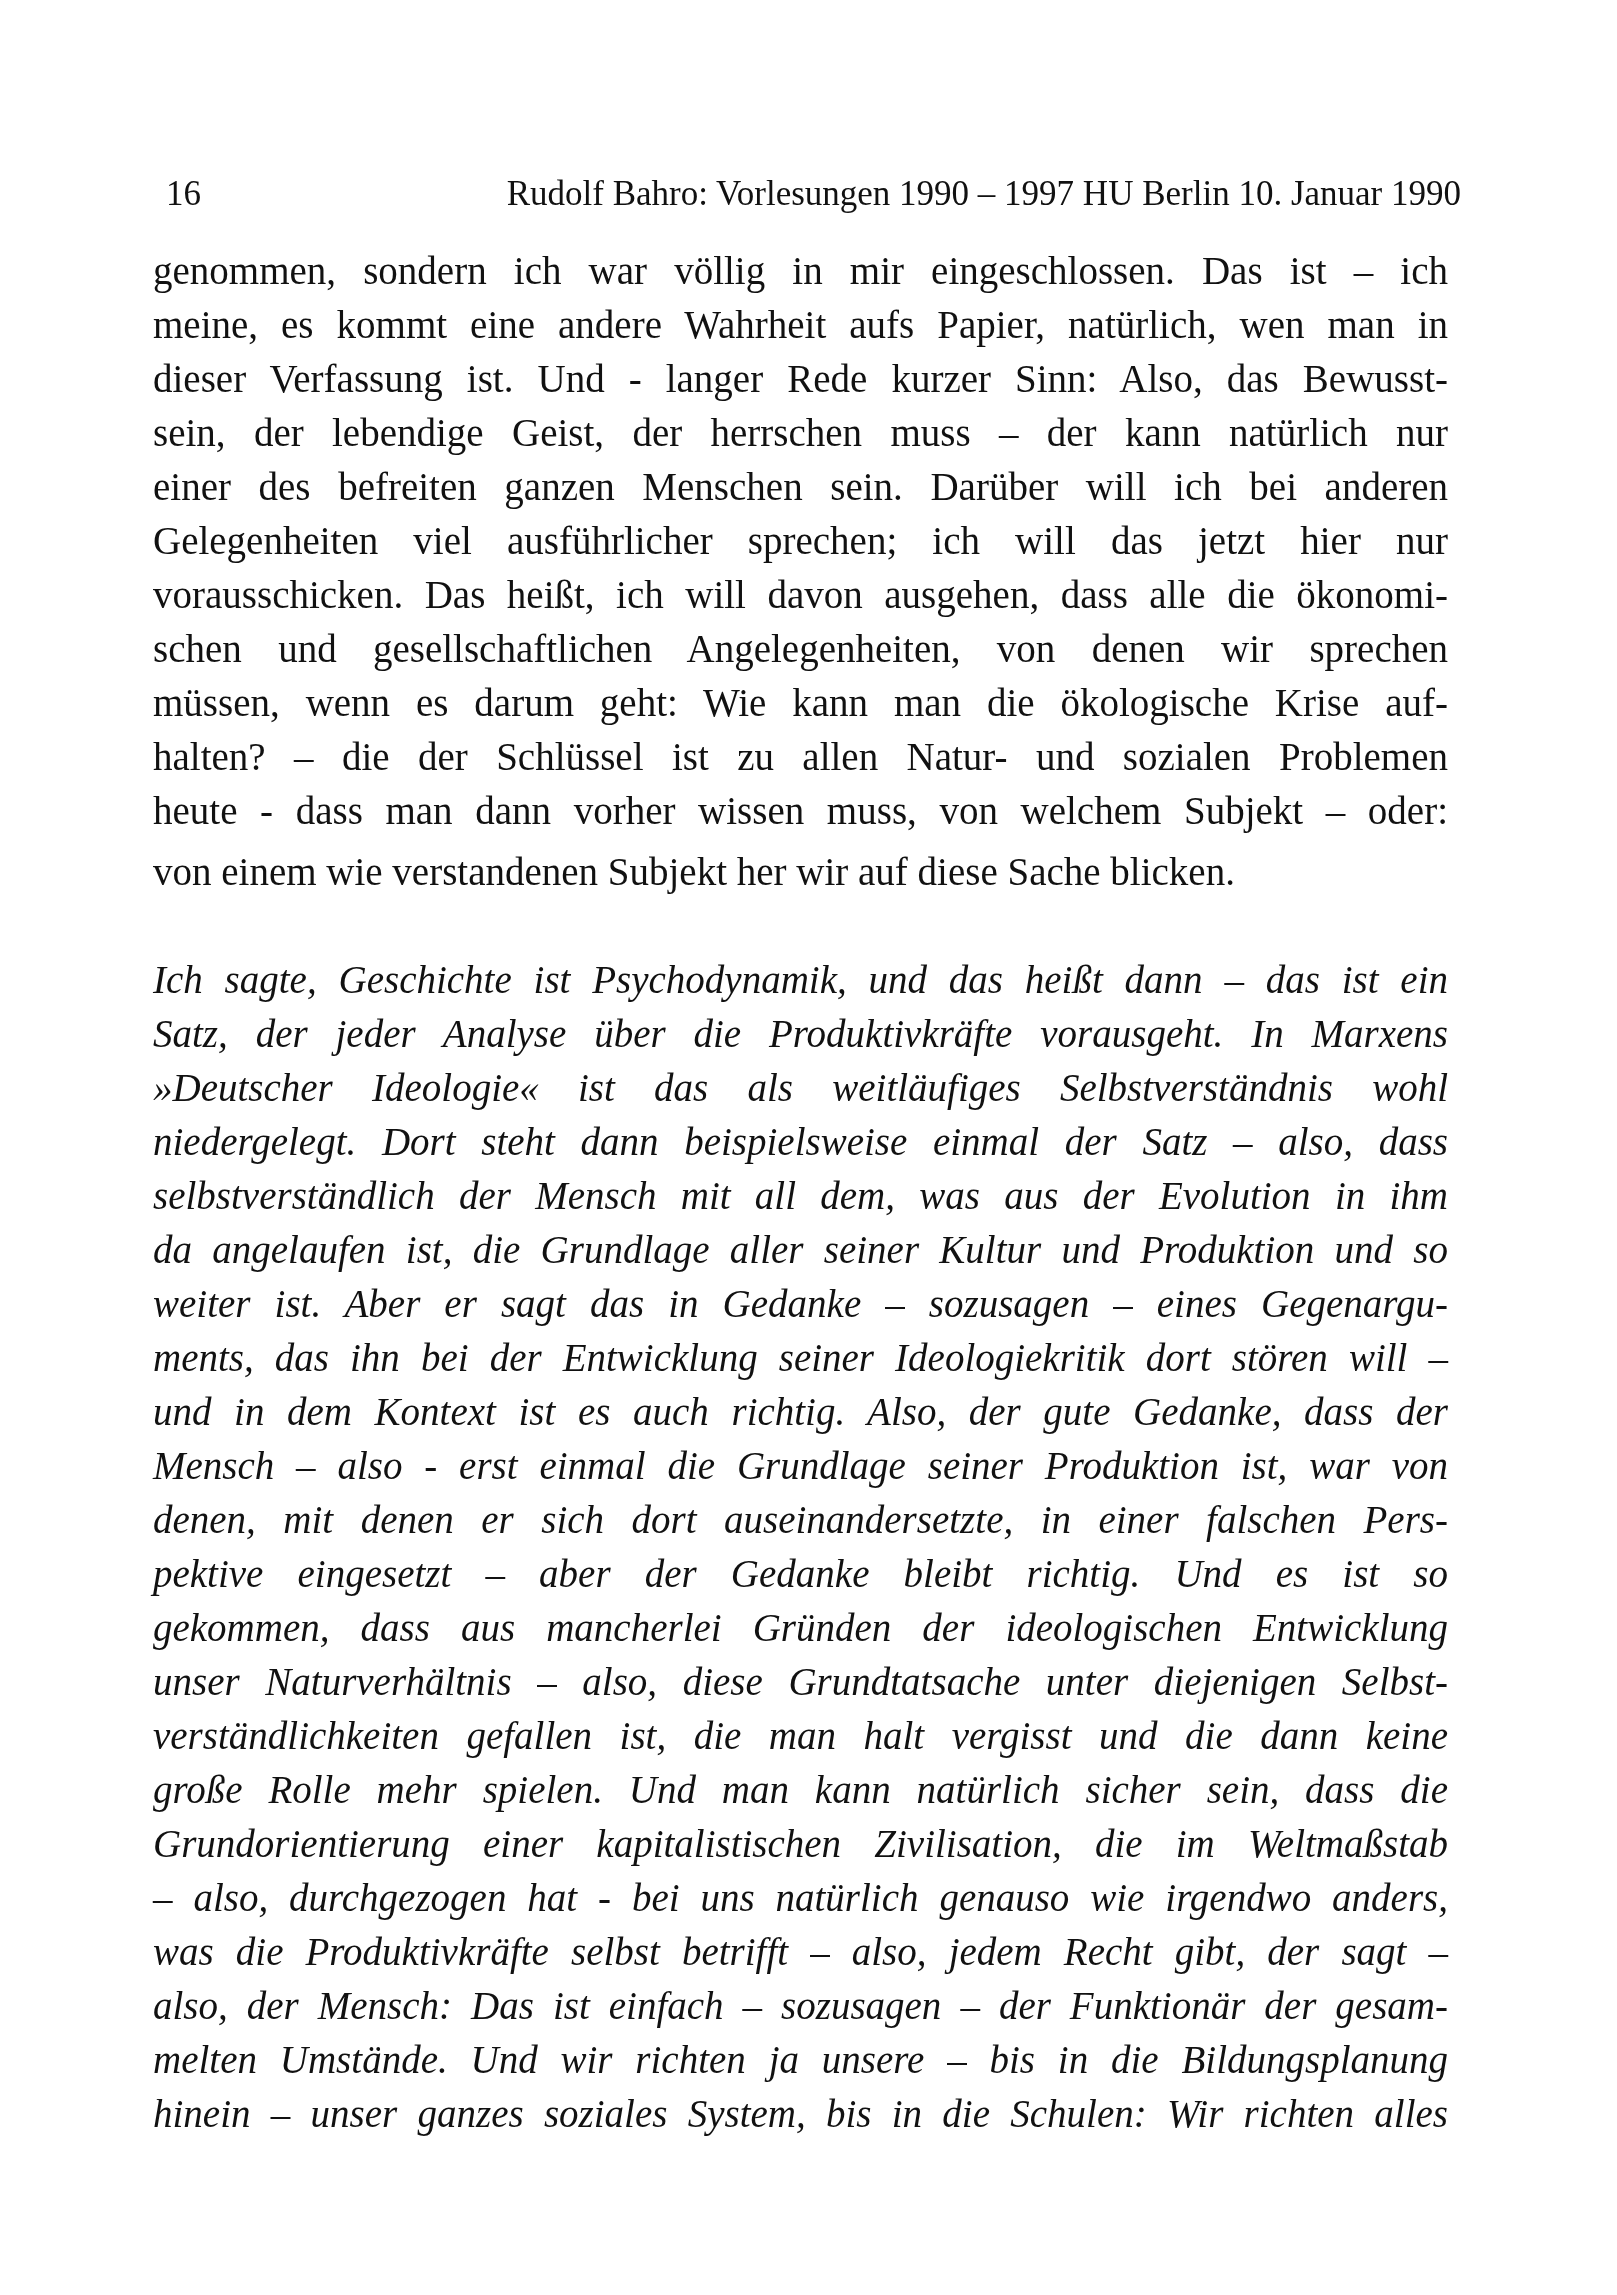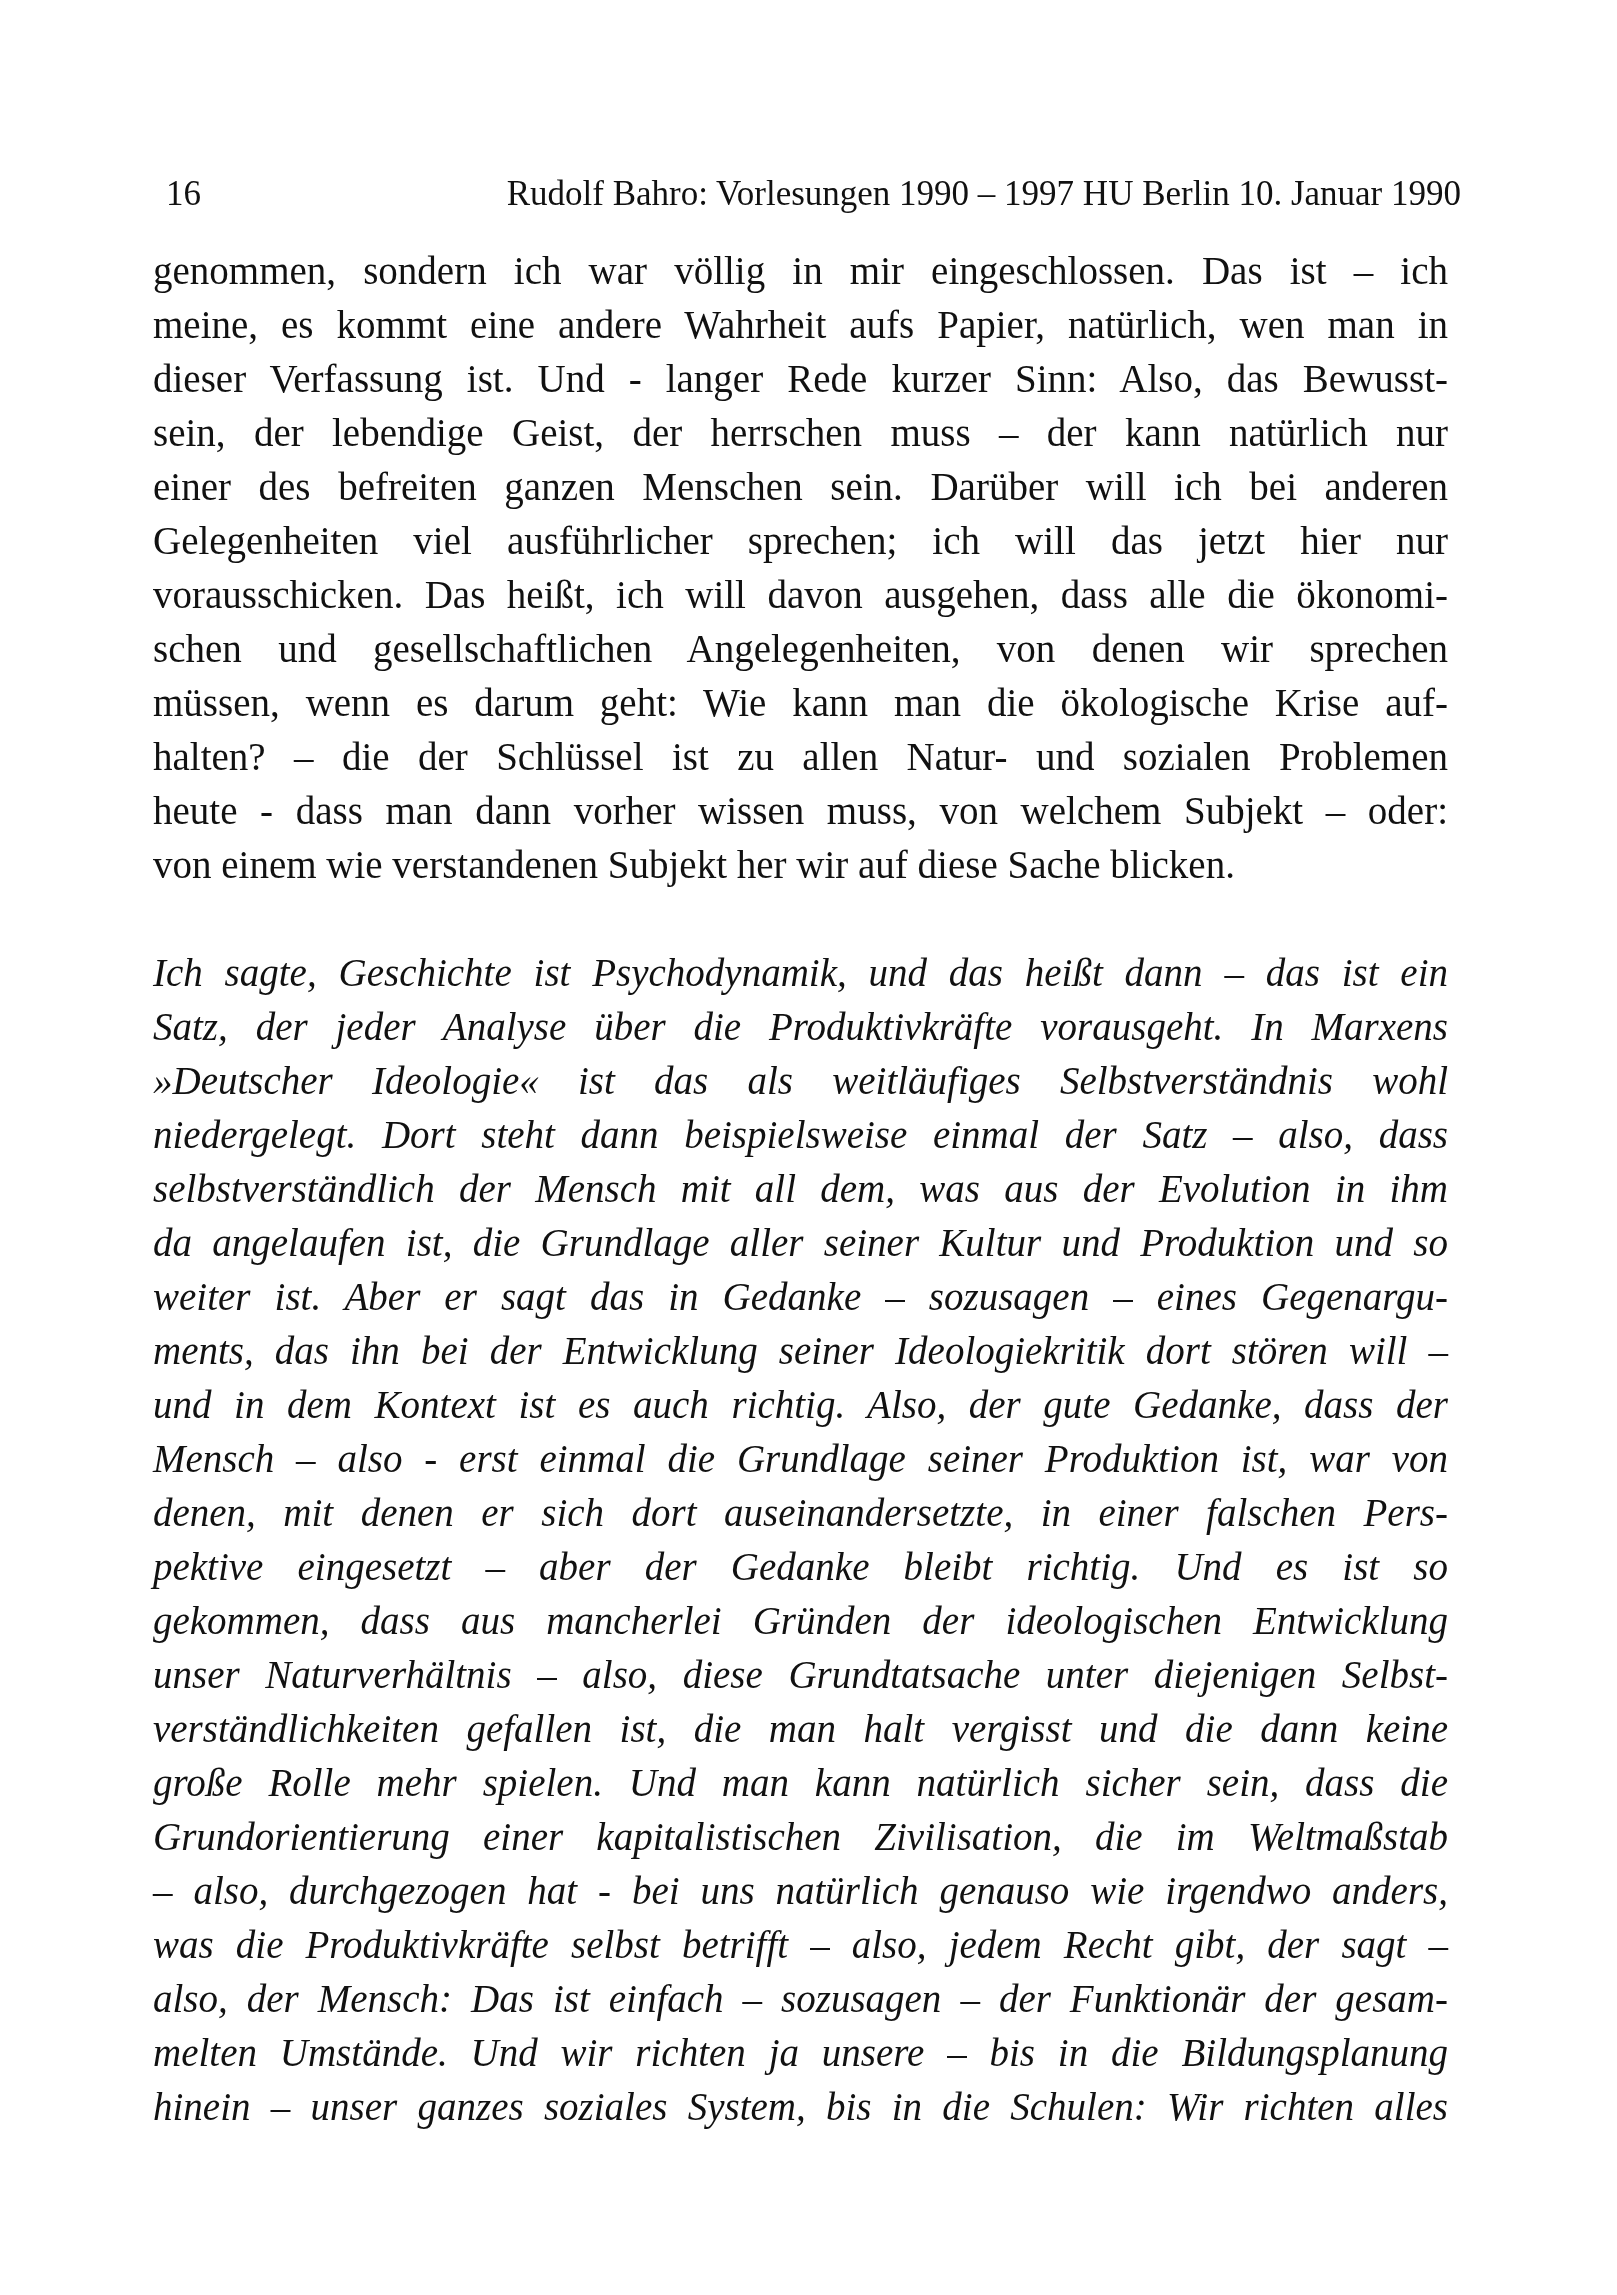--- a/index.html
+++ b/index.html
@@ -51,20 +51,21 @@
       line-height: 54px;
       font-size: 39px;
       text-align: justify;
       text-align-last: justify;
       white-space: nowrap;
       overflow: visible;
     }
     .line.last {
       text-align: left;
       text-align-last: left;
+      margin-top: 7px;
     }
   </style>
 </head>
 <body>
 
 <header class="page-header">
   <span class="page-number">16</span>
   <span class="running-title">Rudolf Bahro: Vorlesungen 1990 – 1997 HU Berlin 10. Januar 1990</span>
 </header>
 

